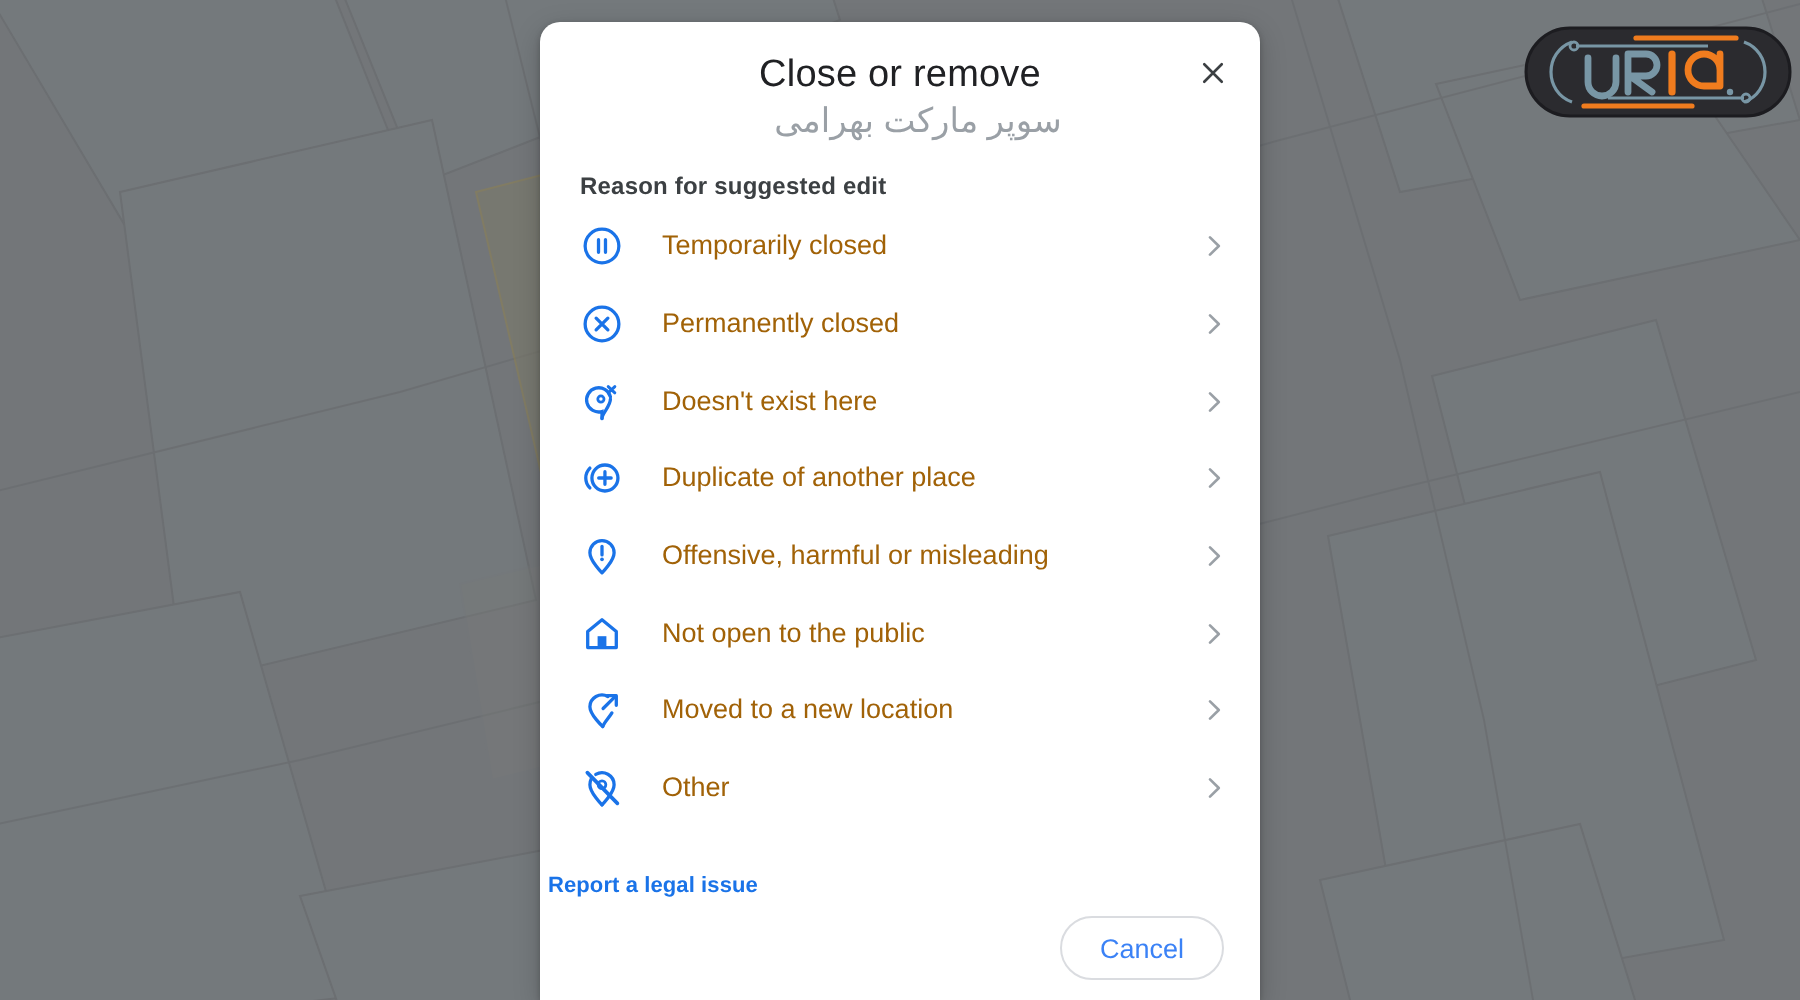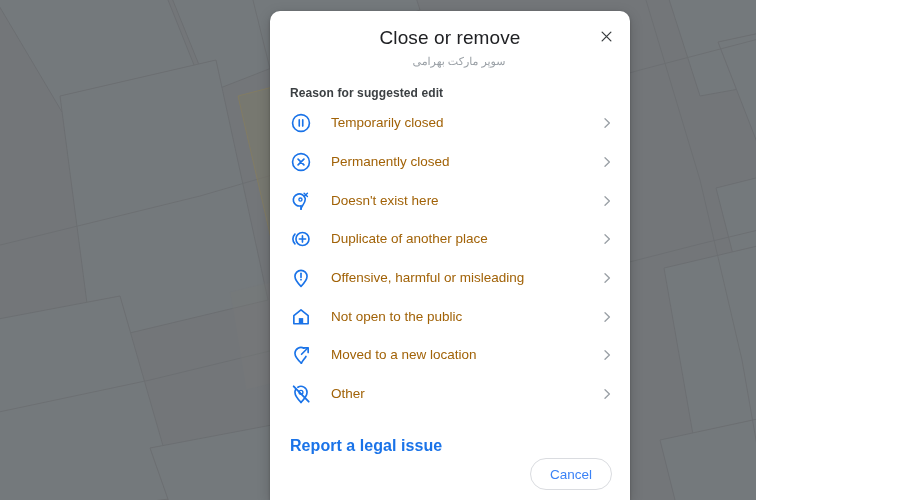--- a/index.html
+++ b/index.html
@@ -6,21 +6,21 @@
 
   html, body {
     width: 900px;
     height: 500px;
     overflow: hidden;
     font-family: "Liberation Sans", sans-serif;
   }
 
   #stage {
     position: relative;
-    width: 756px;
+    width: 900px;
     height: 500px;
     background: #737679;
     overflow: hidden;
   }
 
   
   #map-backdrop {
     position: absolute;
     inset: 0;
     background: #737679;
@@ -58,21 +58,21 @@
 
   .dlg-title {
     font-size: 19px;
     font-weight: 400;
     color: #202124;
     letter-spacing: .1px;
     line-height: 26px;
   }
 
   .dlg-subtitle {
-    font-size: 11px;
+    font-size: 17px;
     color: #9aa0a6;
     direction: rtl;
     line-height: 18px;
     margin-top: 1px;
     padding-left: 18px;
   }
 
   .close-btn {
     position: absolute;
     right: 9px;
@@ -135,25 +135,25 @@
     width: 18px;
     height: 18px;
     display: flex;
     align-items: center;
     justify-content: center;
   }
   .chev svg { width: 16px; height: 16px; display: block; }
 
   .legal-link {
     display: inline-block;
-    font-size: 16px;
+    font-size: 11px;
     font-weight: 700;
     color: #1a73e8;
     text-decoration: none;
-    margin: 23px 0 0 20px;
+    margin: 23px 0 0 4px;
     letter-spacing: .05px;
     cursor: pointer;
   }
 
   .dlg-actions {
     position: absolute;
     right: 18px;
     bottom: 10px;
   }
 

